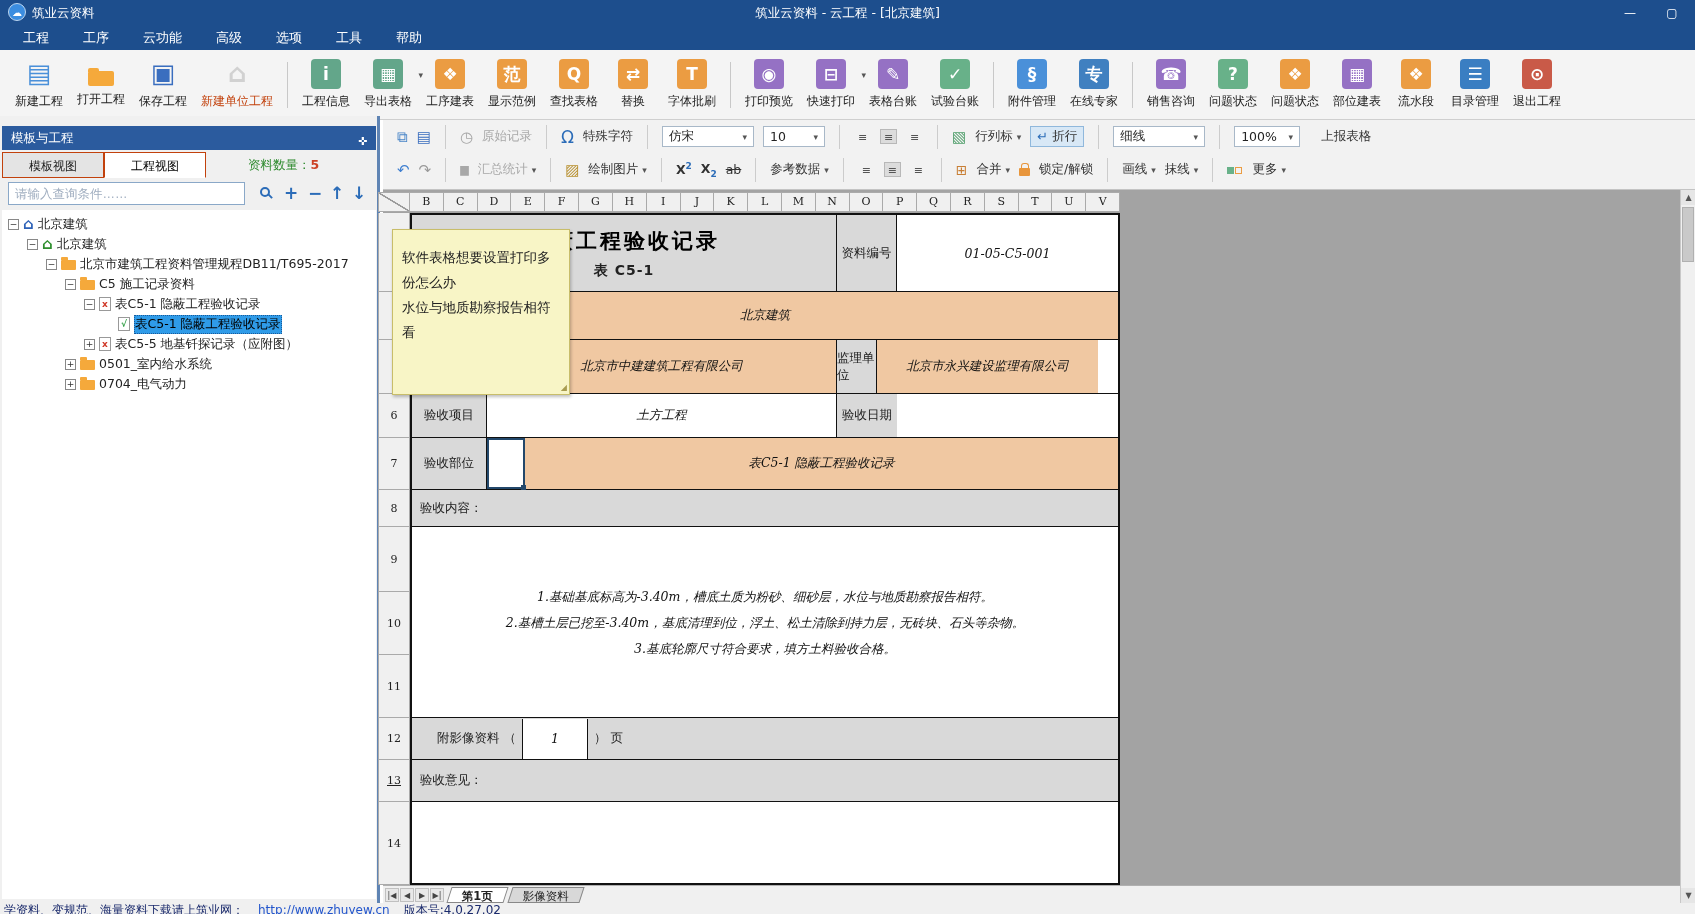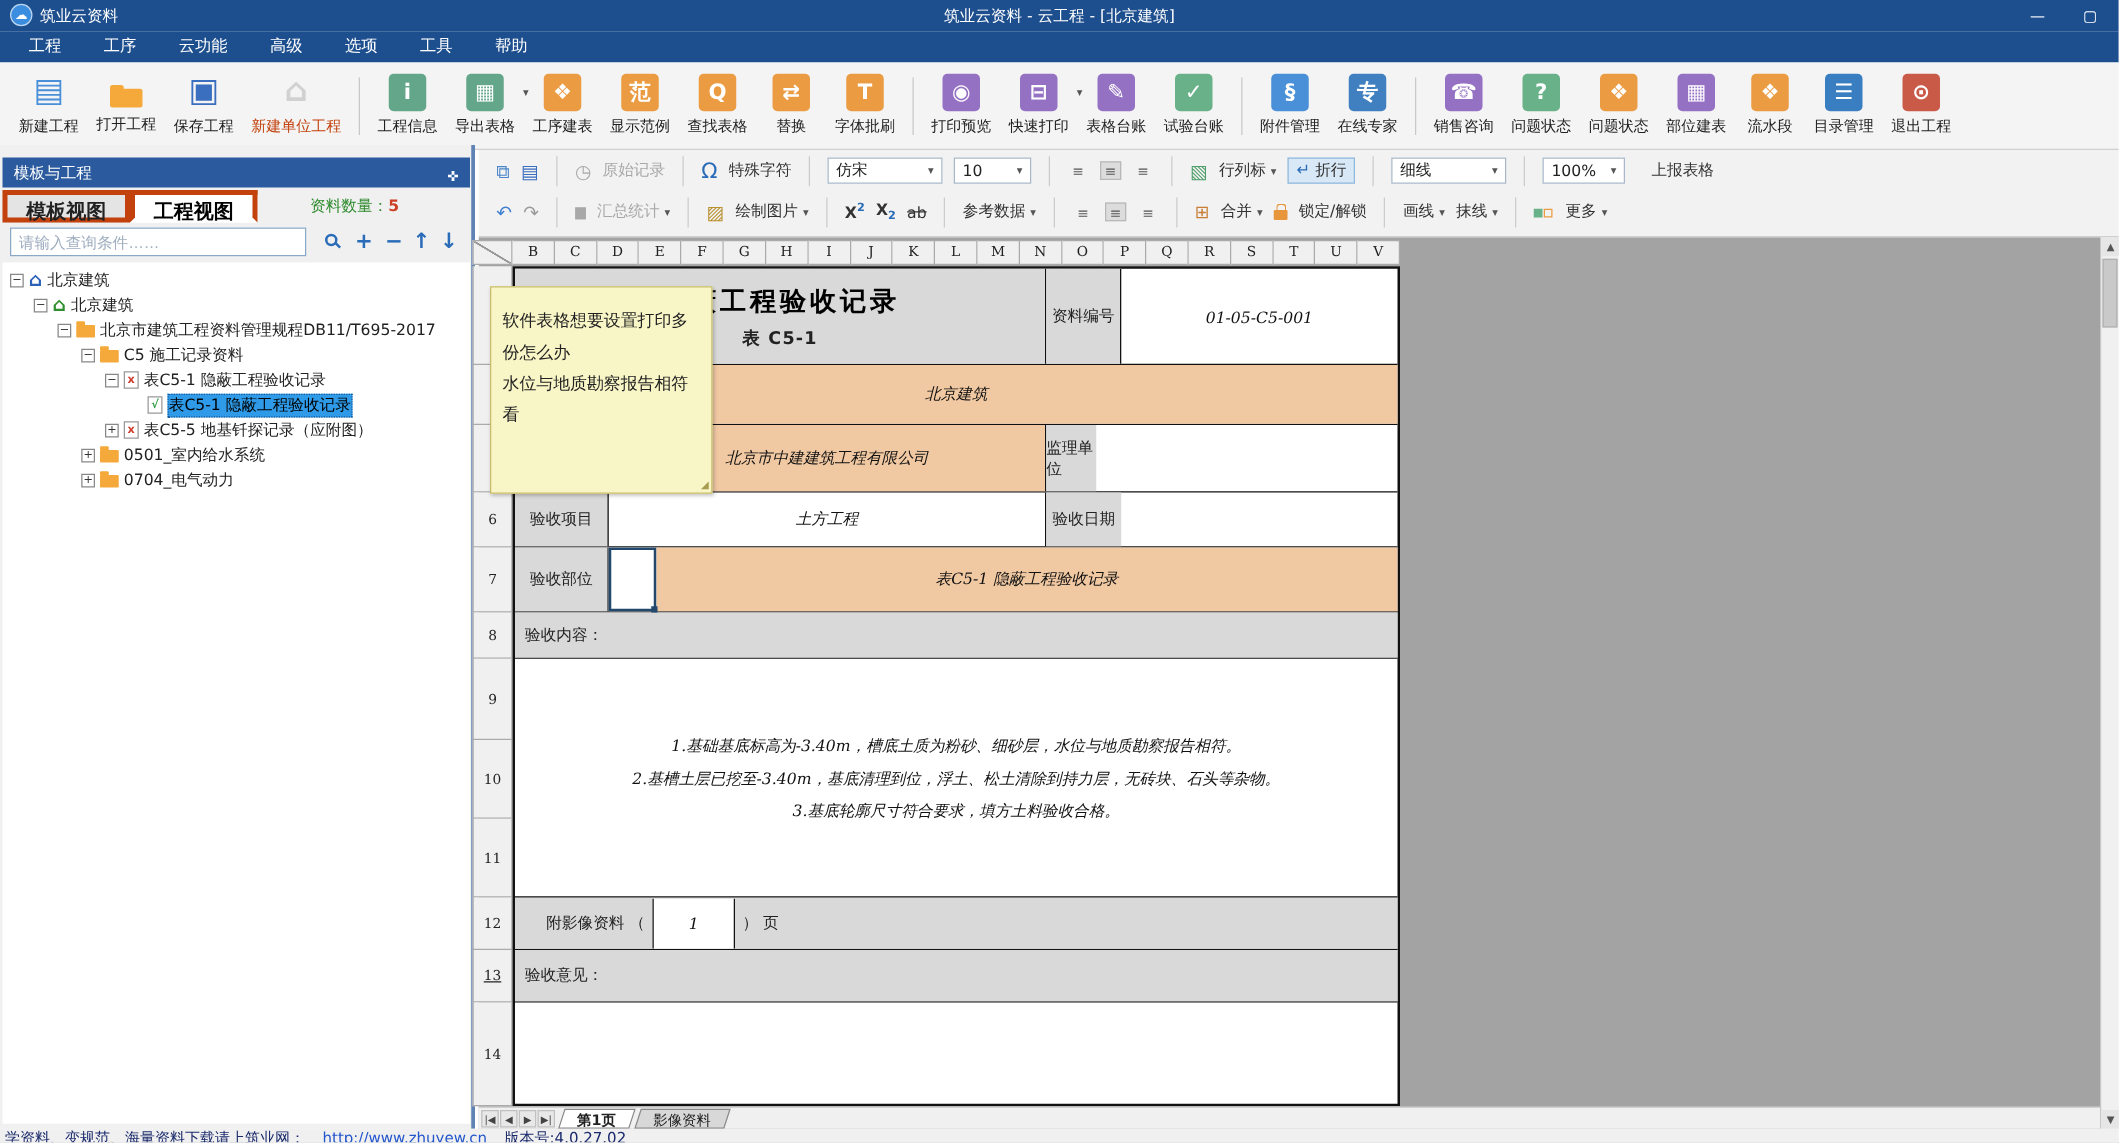--- a/index.html
+++ b/index.html
@@ -43,21 +43,21 @@
   .btn-hl { display:flex; align-items:center; background:#d8e8f6; border:1px solid #90b8dc; padding:1px 6px; gap:4px; }
   .mini-lock { position:relative; width:11px; height:8px; background:#e8963c; border-radius:1px; margin-top:4px; }
   .mini-lock::before { content:''; position:absolute; top:-5px; left:1.5px; width:6px; height:5px; border:1.5px solid #e8963c; border-bottom:none; border-radius:3px 3px 0 0; }
   .sq { display:inline-block; width:7px; height:7px; margin-right:1px; }
 
   
   .sidebar { position:absolute; left:0; top:116px; width:380px; height:787px; background:#f0f0f0; border-right:3px solid #5f84b4; }
   .sb-hdr { position:absolute; left:2px; top:10px; width:374px; height:24px; background:#2b5b9e; color:#fff; font-size:12.5px; line-height:24px; padding-left:9px; }
   .pin { position:absolute; right:5px; top:4px; width:17px; height:16px; color:#fff; font-size:11px; text-align:center; }
   .sb-tabs { position:absolute; left:2px; top:34px; height:28px; display:flex; align-items:flex-end; }
-  .sb-tab { width:102px; height:26px; text-align:center; line-height:26px; font-size:16px; border:4px solid #c2410c; background:#e4e4e4;font-weight:bold; }
+  .sb-tab { width:102px; height:26px; text-align:center; line-height:26px; font-size:12px; border:1px solid #c2410c; background:#e4e4e4; }
   .sb-tab.active { background:#fff; border-bottom-color:#fff; color:#000; }
   .sb-count { margin-left:42px; font-size:12.5px; line-height:26px; color:#2e8b2e; }
   .sb-count b { color:#cc4125; font-weight:bold; }
   .sb-search { position:absolute; left:0; top:64px; width:380px; height:28px; }
   .search-input { position:absolute; left:8px; top:2px; width:237px; height:23px; border:1px solid #8aa8c8; background:#fff; font-size:12.5px; padding-left:6px; color:#333; }
   .search-input::placeholder { color:#a0aec0; }
   .s-ic { position:absolute; top:3px; color:#2b6cb8; font-size:17px; font-weight:bold; }
   .mag { position:absolute; left:260px; top:7px; width:10px; height:10px; border:2px solid #2b6cb8; border-radius:50%; }
   .mag::after { content:''; position:absolute; width:6px; height:2px; background:#2b6cb8; transform:rotate(45deg); right:-5px; bottom:-2px; }
   .tree { position:absolute; left:2px; top:94px; width:374px; height:689px; background:#fff; overflow:hidden; padding-top:4px; }
@@ -434,20 +434,21 @@
   </div>
 
   <div class="trow" style="height:48px">
     <div class="tc orange hand" style="width:706px">北京建筑</div>
   </div>
 
   <div class="trow" style="height:54px">
     <div class="tc orange" style="width:75px"></div>
     <div class="tc orange hand" style="width:350px">北京市中建建筑工程有限公司</div>
     <div class="tc gray" style="width:40px">监理单位</div>
+    <div class="tc orange hand" style="width:221px">北京市永兴建设监理有限公司</div>
   </div>
 
   <div class="trow" style="height:44px">
     <div class="tc gray" style="width:75px">验收项目</div>
     <div class="tc hand" style="width:350px">土方工程</div>
     <div class="tc gray" style="width:60px">验收日期</div>
   </div>
 
   <div class="trow" style="height:52px">
     <div class="tc gray" style="width:75px">验收部位</div>

